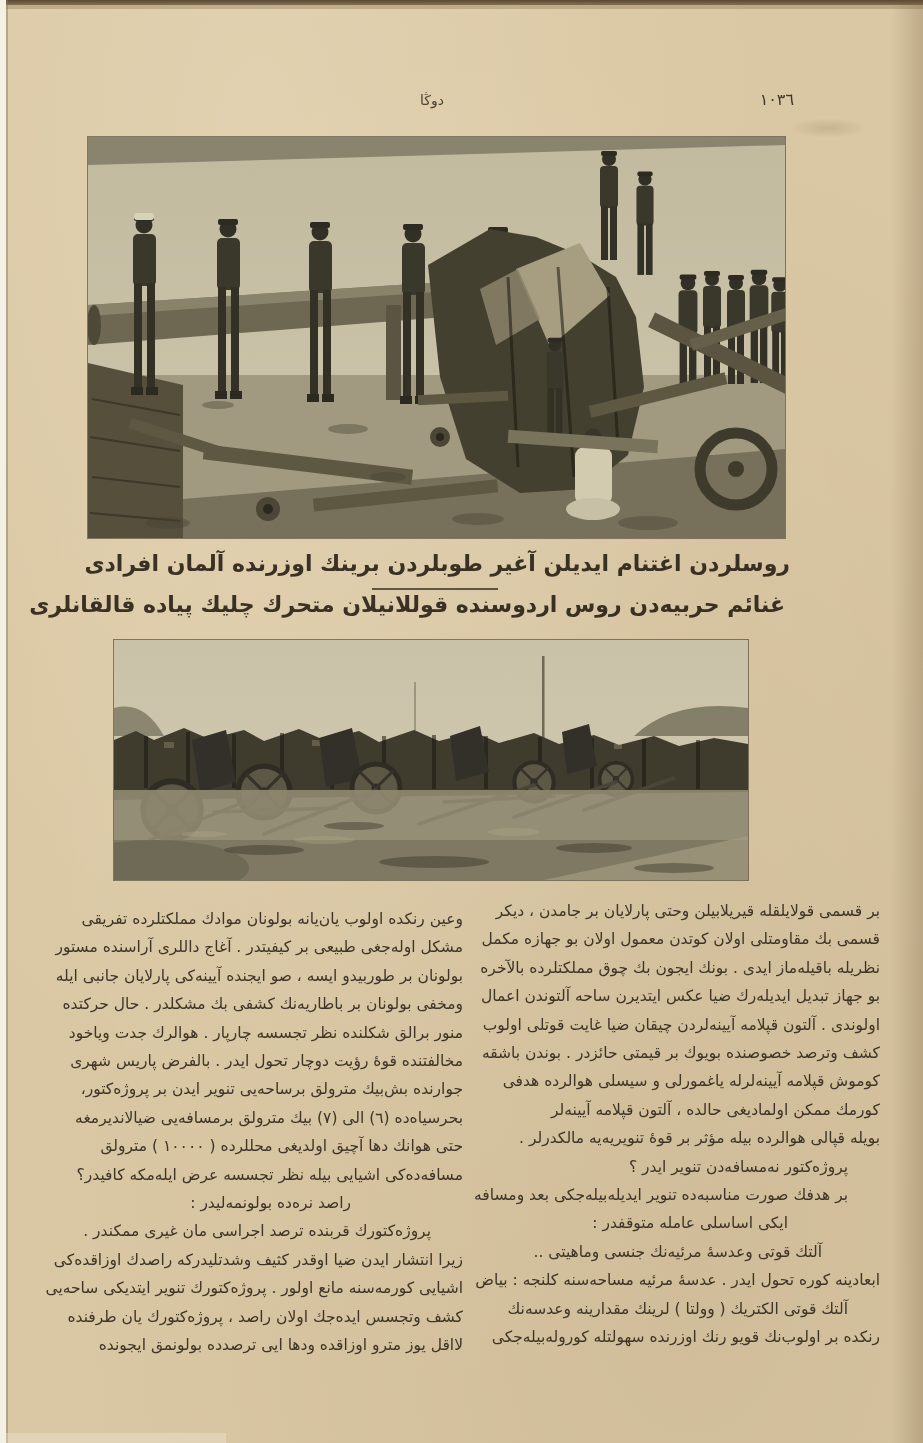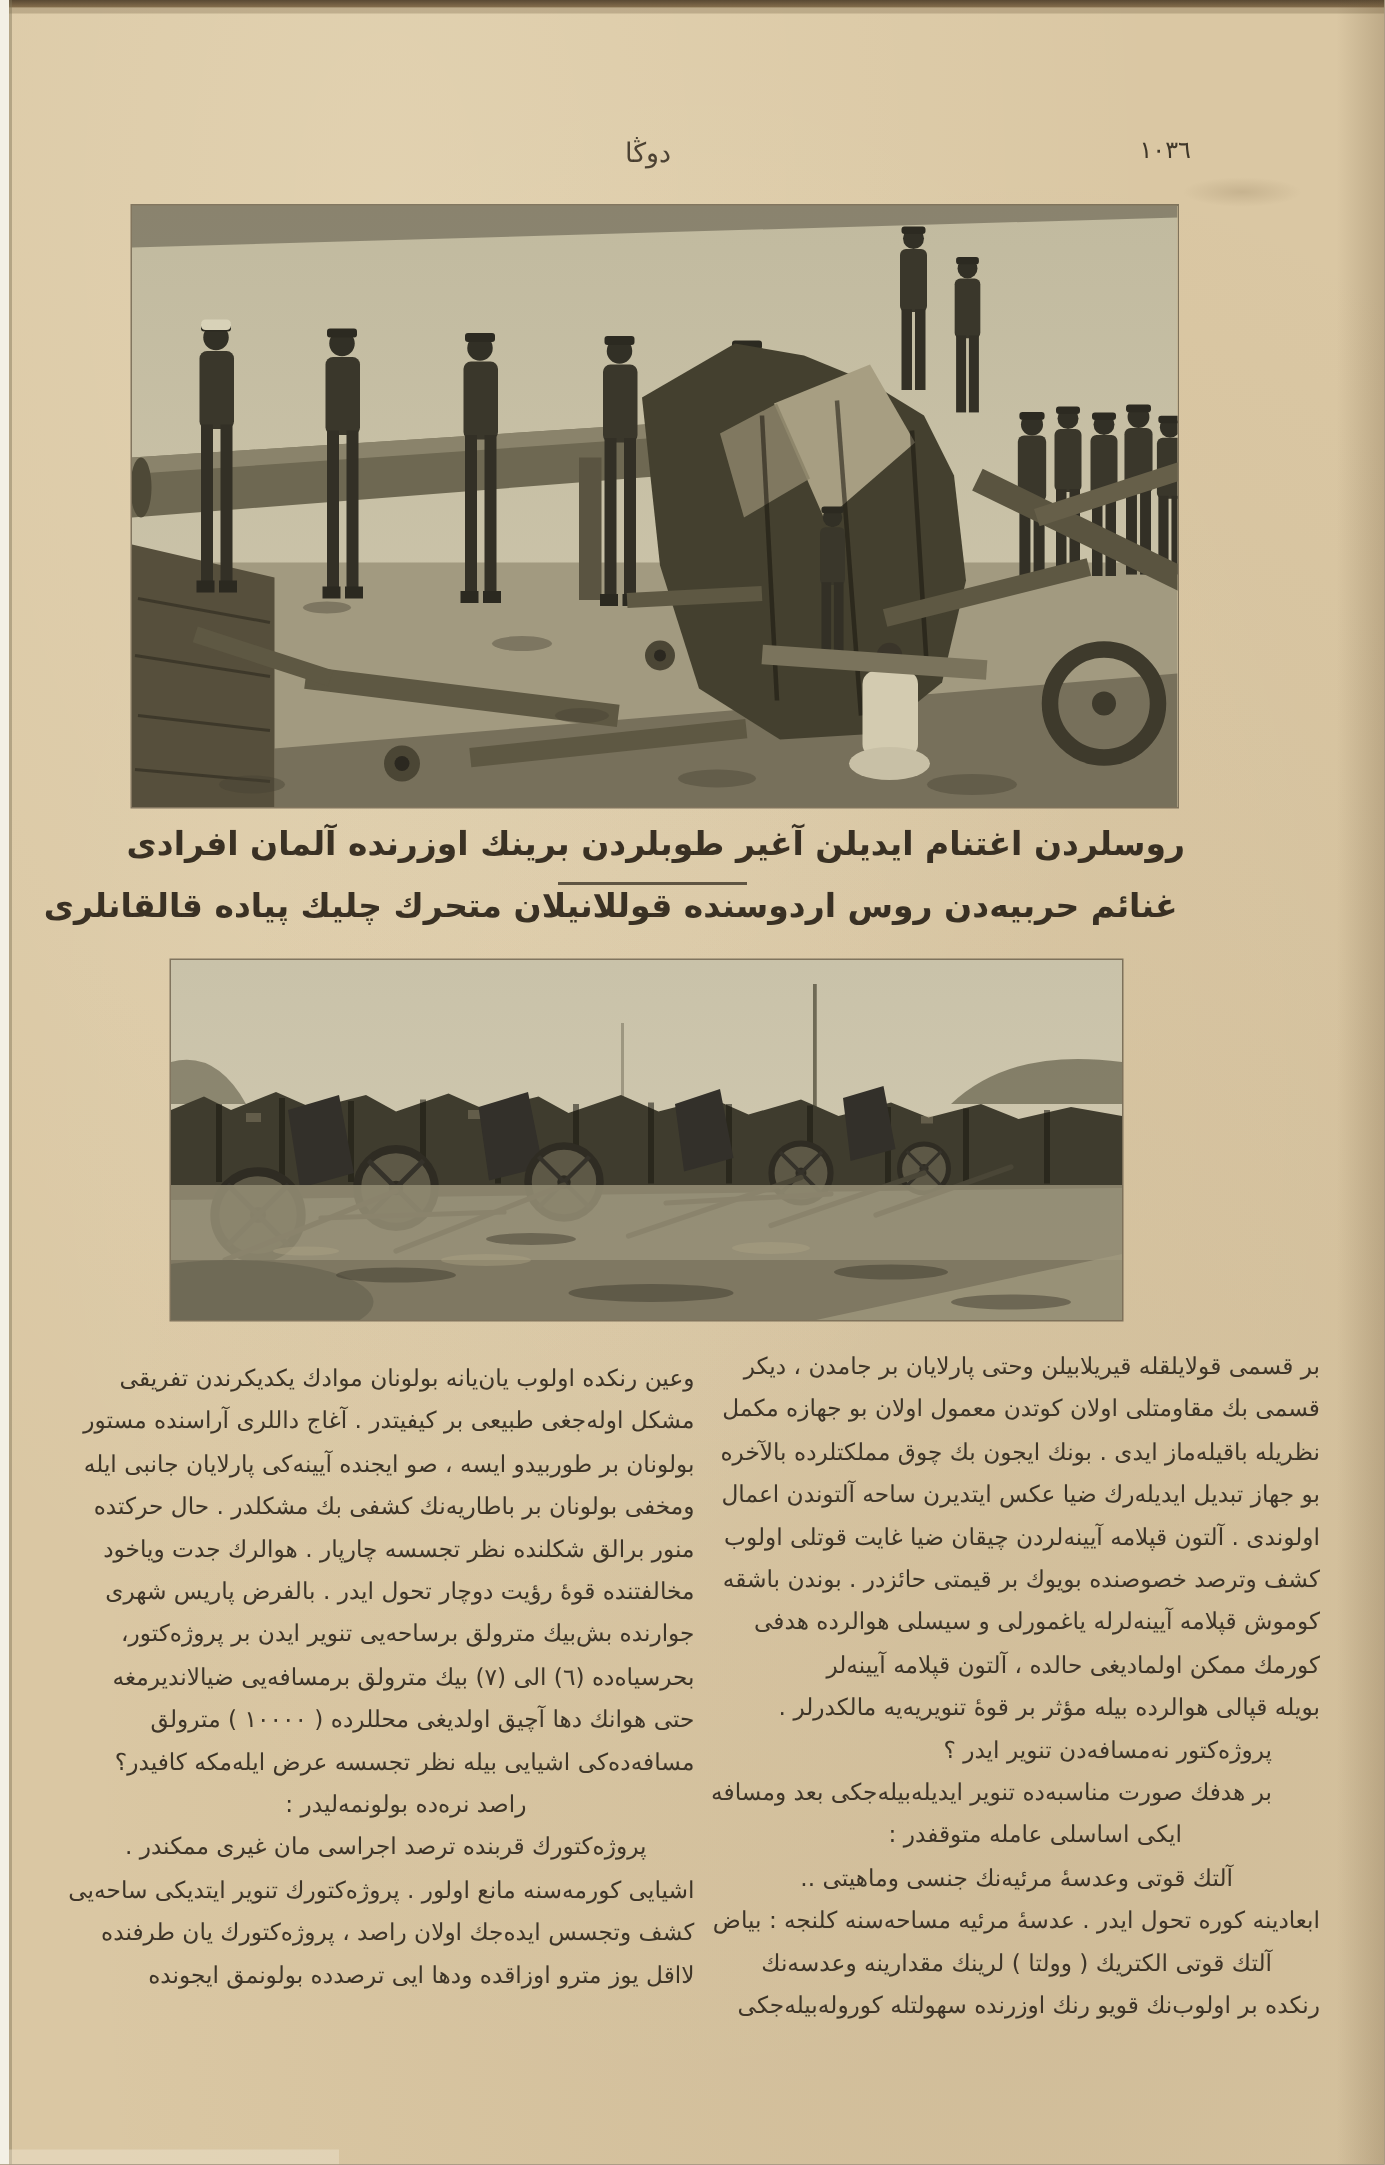--- a/index.html
+++ b/index.html
@@ -16,21 +16,21 @@
   
   .edge-top{position:absolute;left:6px;right:0;top:0;height:5px;background:linear-gradient(to bottom,#4a3a26,#7c6443);opacity:.9;}
   .edge-top-fade{position:absolute;left:6px;right:0;top:5px;height:4px;background:rgba(90,70,45,.25);}
   .edge-left-white{position:absolute;left:0;top:0;bottom:0;width:6px;background:#f3f0e5;}
   .edge-left-line{position:absolute;left:6px;top:0;bottom:0;width:2px;background:rgba(128,118,88,.45);}
   .edge-right-shade{position:absolute;right:0;top:0;bottom:0;width:32px;background:linear-gradient(to right,rgba(100,78,48,0),rgba(100,78,48,.24));}
   .edge-bottom-light{position:absolute;left:6px;bottom:0;width:220px;height:10px;background:rgba(243,238,222,.35);}
   .smudge{position:absolute;left:788px;top:118px;width:80px;height:20px;
     background:radial-gradient(ellipse at center, rgba(110,88,56,.18), transparent 70%);}
   
-  .hdr-title{position:absolute;left:352px;top:92px;width:160px;text-align:center;font-size:18px;color:rgba(56,47,34,.88);}
+  .hdr-title{position:absolute;left:352px;top:92px;width:160px;text-align:center;font-size:14px;color:rgba(56,47,34,.88);}
   .hdr-num{position:absolute;left:724px;top:90px;width:70px;text-align:right;font-size:16px;letter-spacing:1px;color:rgba(50,42,30,.92);}
   
   .photo{position:absolute;box-shadow:0 0 0 1px rgba(52,46,32,.55), inset 0 0 18px rgba(40,35,24,.25);}
   .photo svg{display:block;}
   #photo1{left:88px;top:137px;width:697px;height:401px;}
   #photo2{left:114px;top:640px;width:634px;height:240px;}
   
   .cap{position:absolute;width:640px;text-align:center;font-size:22px;font-weight:bold;
        white-space:nowrap;color:rgba(48,40,28,.95);}
   #cap1{left:150px;top:551px;}
@@ -267,30 +267,31 @@
     <div class="tl ind-sm"><span class="u">پروژه‌كتور نه‌مسافه‌دن تنوير ايدر ؟</span></div>
     <div class="tl ind-sm">بر هدفك صورت مناسبه‌ده تنوير ايديله‌بيله‌جكى بعد ومسافه</div>
     <div class="tl ind-lg">ايكى اساسلى عامله متوقفدر :</div>
     <div class="tl ind-md">آلتك قوتى وعدسهٔ مرئيه‌نك جنسى وماهيتى ..</div>
     <div class="tl">ابعادينه كوره تحول ايدر . عدسهٔ مرئيه مساحه‌سنه كلنجه : بياض</div>
     <div class="tl ind-sm">آلتك قوتى الكتريك ( وولتا ) لرينك مقدارينه وعدسه‌نك</div>
     <div class="tl">رنكده بر اولوب‌نك قويو رنك اوزرنده سهولتله كوروله‌بيله‌جكى</div>
   </div>
 
   <div class="col" id="col-left">
-    <div class="tl">وعين رنكده اولوب يان‌يانه بولونان موادك يكديكرندن تفريقى</div>
+    <div class="tl">وعين رنكده اولوب يان‌يانه بولونان موادك مملكتلرده تفريقى</div>
     <div class="tl">مشكل اوله‌جغى طبيعى بر كيفيتدر . آغاج داللرى آراسنده مستور</div>
     <div class="tl">بولونان بر طوربيدو ايسه ، صو ايجنده آيينه‌كى پارلايان جانبى ايله</div>
     <div class="tl">ومخفى بولونان بر باطاريه‌نك كشفى بك مشكلدر . حال حركتده</div>
     <div class="tl">منور برالق شكلنده نظر تجسسه چارپار . هوالرك جدت وياخود</div>
     <div class="tl">مخالفتنده قوهٔ رؤيت دوچار تحول ايدر . بالفرض پاريس شهرى</div>
     <div class="tl">جوارنده بش‌بيك مترولق برساحه‌يى تنوير ايدن بر پروژه‌كتور،</div>
     <div class="tl">بحرسياه‌ده (٦) الى (٧) بيك مترولق برمسافه‌يى ضيالانديرمغه</div>
     <div class="tl">حتى هوانك دها آچيق اولديغى محللرده ( ١٠٠٠٠ ) مترولق</div>
     <div class="tl">مسافه‌ده‌كى اشيايى بيله نظر تجسسه عرض ايله‌مكه كافيدر؟</div>
     <div class="tl ind-xl"><span class="u">راصد نره‌ده بولونمه‌ليدر :</span></div>
     <div class="tl ind-sm">پروژه‌كتورك قربنده ترصد اجراسى مان غيرى ممكندر .</div>
+    <div class="tl">زيرا انتشار ايدن ضيا اوقدر كثيف وشدتليدركه راصدك اوزاقده‌كى</div>
     <div class="tl">اشيايى كورمه‌سنه مانع اولور . پروژه‌كتورك تنوير ايتديكى ساحه‌يى</div>
     <div class="tl">كشف وتجسس ايده‌جك اولان راصد ، پروژه‌كتورك يان طرفنده</div>
     <div class="tl">لااقل يوز مترو اوزاقده ودها ايى ترصدده بولونمق ايجونده</div>
   </div>
 
 </div>
 
 </body></html>

